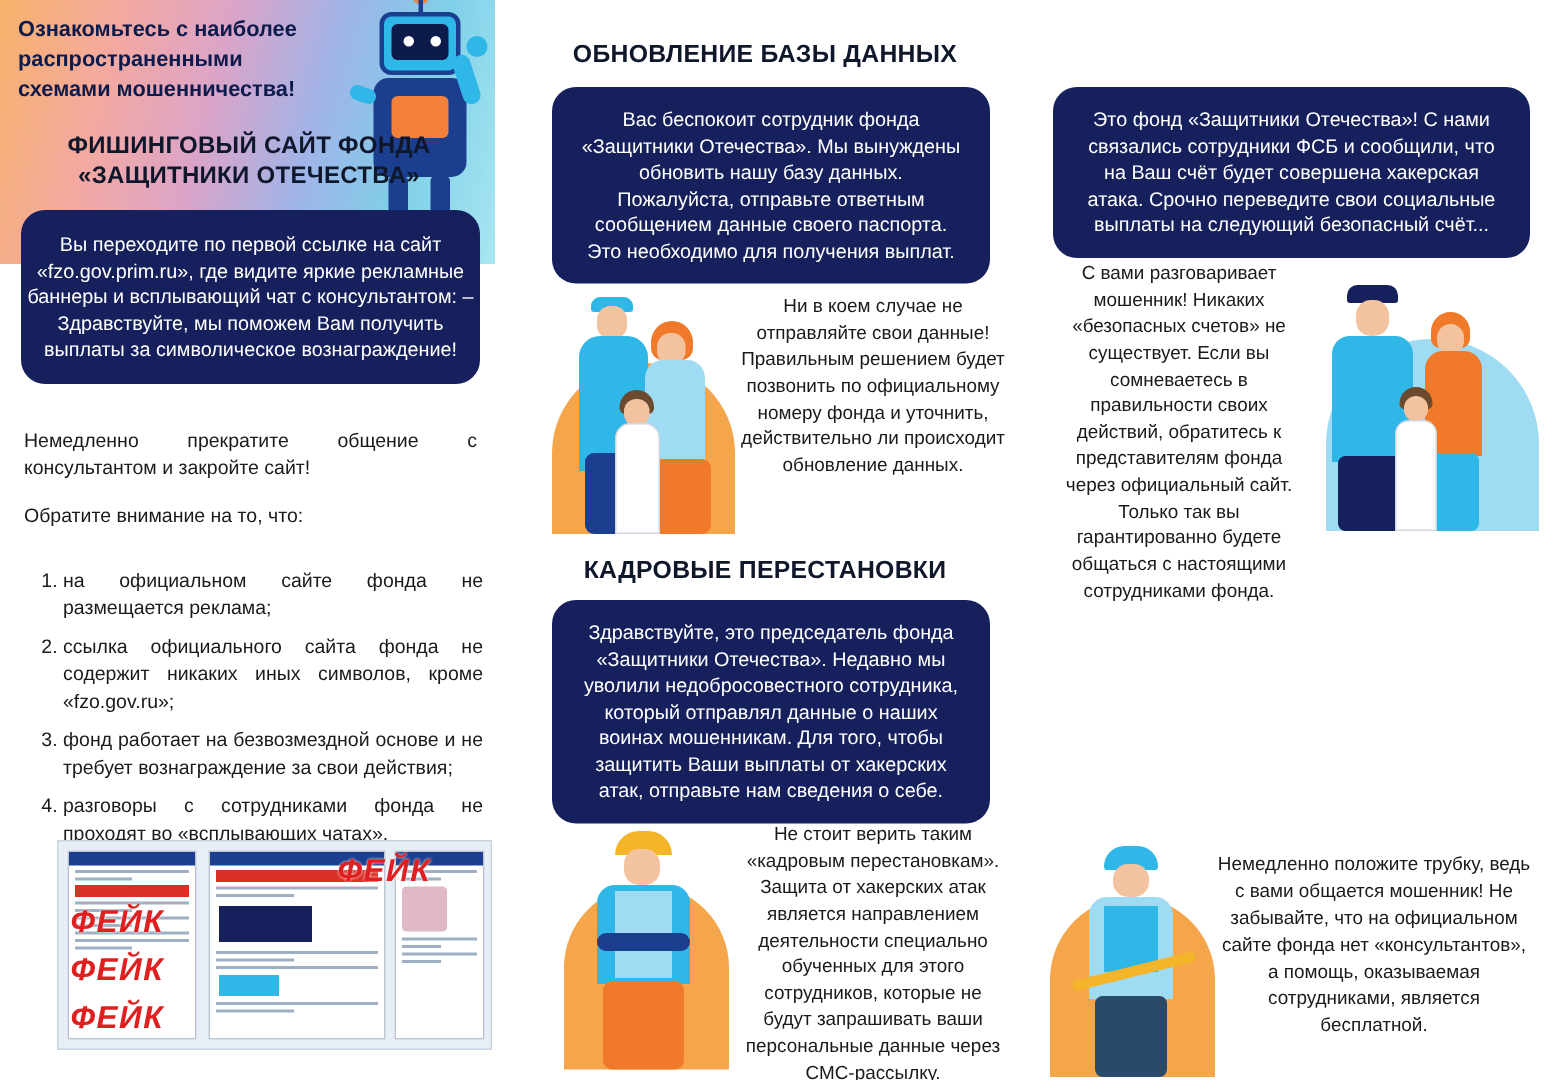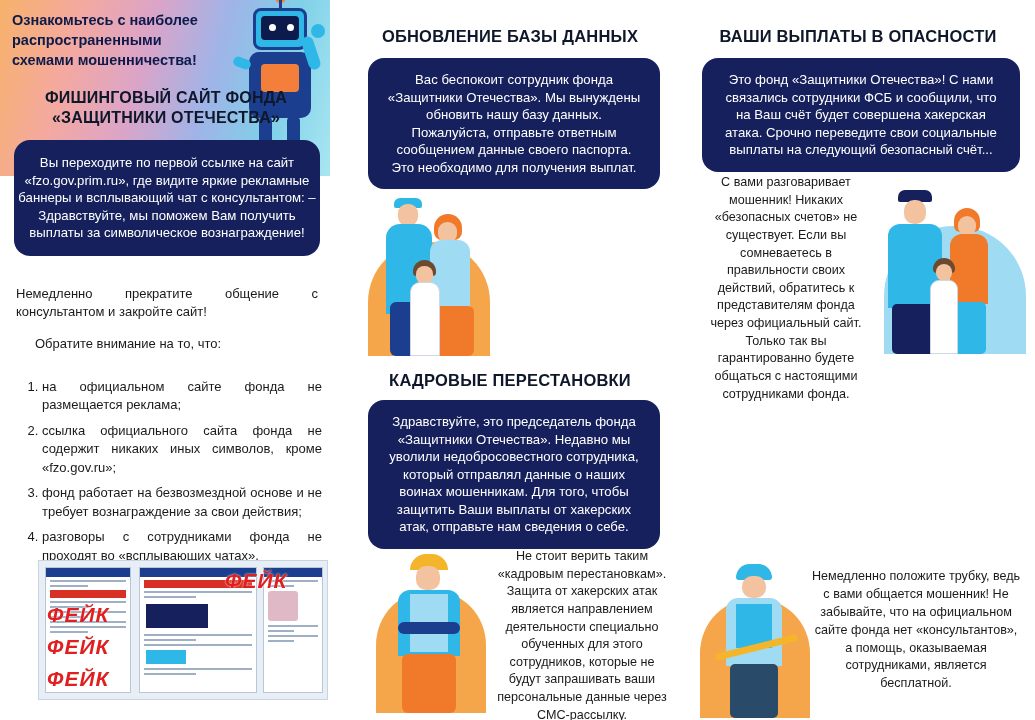--- a/index.html
+++ b/index.html
@@ -52,21 +52,21 @@
     text-align:center; line-height:1.33;
   }
   .bubble.lightblue { background:#cfe9fa; color:#16205c; }
   .body-text { color:#1a1a1a; line-height:1.42; }
   .just { text-align:justify; }
 
   
   .c1-title { position:absolute; left:8px; top:88px; width:316px; font-size:16px; }
   .c1-bubble { position:absolute; left:14px; top:140px; width:306px; padding:14px 4px; font-size:13.2px; }
   .c1-p1 { position:absolute; left:16px; top:285px; width:302px; font-size:13px; }
-  .c1-p2 { position:absolute; left:16px; top:335px; width:302px; font-size:13px;margin-left:19px; }
+  .c1-p2 { position:absolute; left:16px; top:335px; width:302px; font-size:13px; }
   .c1-list { position:absolute; left:16px; top:378px; width:306px; font-size:13px; }
   .c1-list ol { margin:0; padding-left:26px; }
   .c1-list li { margin-bottom:7px; text-align:justify; }
 
   
   .collage { position:absolute; left:38px; top:560px; width:290px; height:140px; background:#e8eef6; border:1px solid #c9d4e2;}
   .sc { position:absolute; background:#fff; border:1px solid #b9c6d6; overflow:hidden; }
   .sc .ln { height:2px; background:#9fb0c4; margin:3px 4px; }
   .sc .ln.sh { width:45%; }
   .sc .hd { height:9px; background:#1b3e8f; }
@@ -238,35 +238,35 @@
       <div class="soldier-b"></div>
       <div class="soldier-p"></div>
     <div class="woman-hair"></div>
       <div class="woman-h"></div>
       <div class="woman-b"></div>
       <div class="woman-s"></div>
     <div class="kid-hair"></div>
       <div class="kid-h"></div>
       <div class="kid-b"></div>
   </div>
+  <div class="c2-note">Ни в коем случае не отправляйте свои данные! Правильным решением будет позвонить по официальному номеру фонда и уточнить, действительно ли происходит обновление данных.</div>
 
   <div class="sec-title c3-title">КАДРОВЫЕ ПЕРЕСТАНОВКИ</div>
   <div class="bubble c3-bubble">Здравствуйте, это председатель фонда «Защитники Отечества». Недавно мы уволили недобросовестного сотрудника, который отправлял данные о наших воинах мошенникам. Для того, чтобы защитить Ваши выплаты от хакерских атак, отправьте нам сведения о себе.</div>
   <div class="illu wrk">
     <div class="arc arcbg"></div>
     <div class="helmet"></div>
       <div class="head"></div>
       <div class="body"></div>
     <div class="vest"></div>
       <div class="arms"></div>
       <div class="legs"></div>
   </div>
   <div class="c3-note">Не стоит верить таким «кадровым перестановкам». Защита от хакерских атак является направлением деятельности специально обученных для этого сотрудников, которые не будут запрашивать ваши персональные данные через СМС-рассылку.</div>
 
-  <div class="sec-title c4-title">ВАШИ ВЫПЛАТЫ В ОПАСНОСТИ</div>
   <div class="bubble c4-bubble">Это фонд «Защитники Отечества»! С нами связались сотрудники ФСБ и сообщили, что на Ваш счёт будет совершена хакерская атака. Срочно переведите свои социальные выплаты на следующий безопасный счёт...</div>
   <div class="c4-note">С вами разговаривает мошенник! Никаких «безопасных счетов» не существует. Если вы сомневаетесь в правильности своих действий, обратитесь к представителям фонда через официальный сайт. Только так вы гарантированно будете общаться с настоящими сотрудниками фонда.</div>
   <div class="illu off">
     <div class="arc arcbg"></div>
     <div class="cap"></div>
       <div class="head"></div>
       <div class="body"></div>
       <div class="legs"></div>
     <div class="w-hair"></div>
       <div class="w-head"></div>

